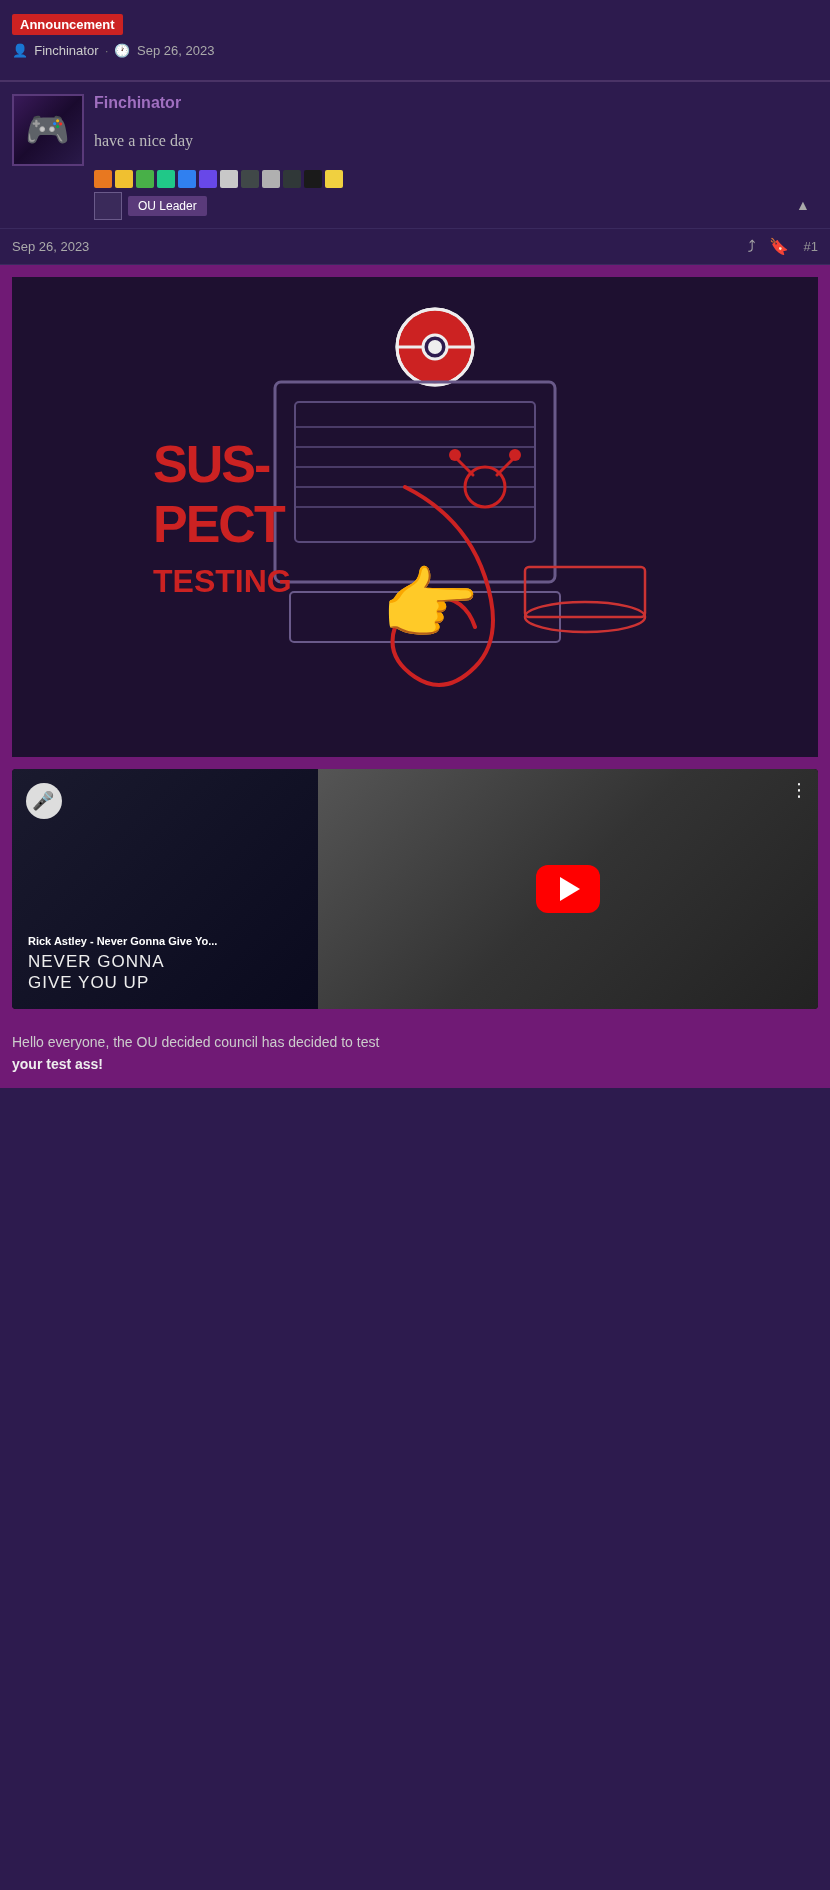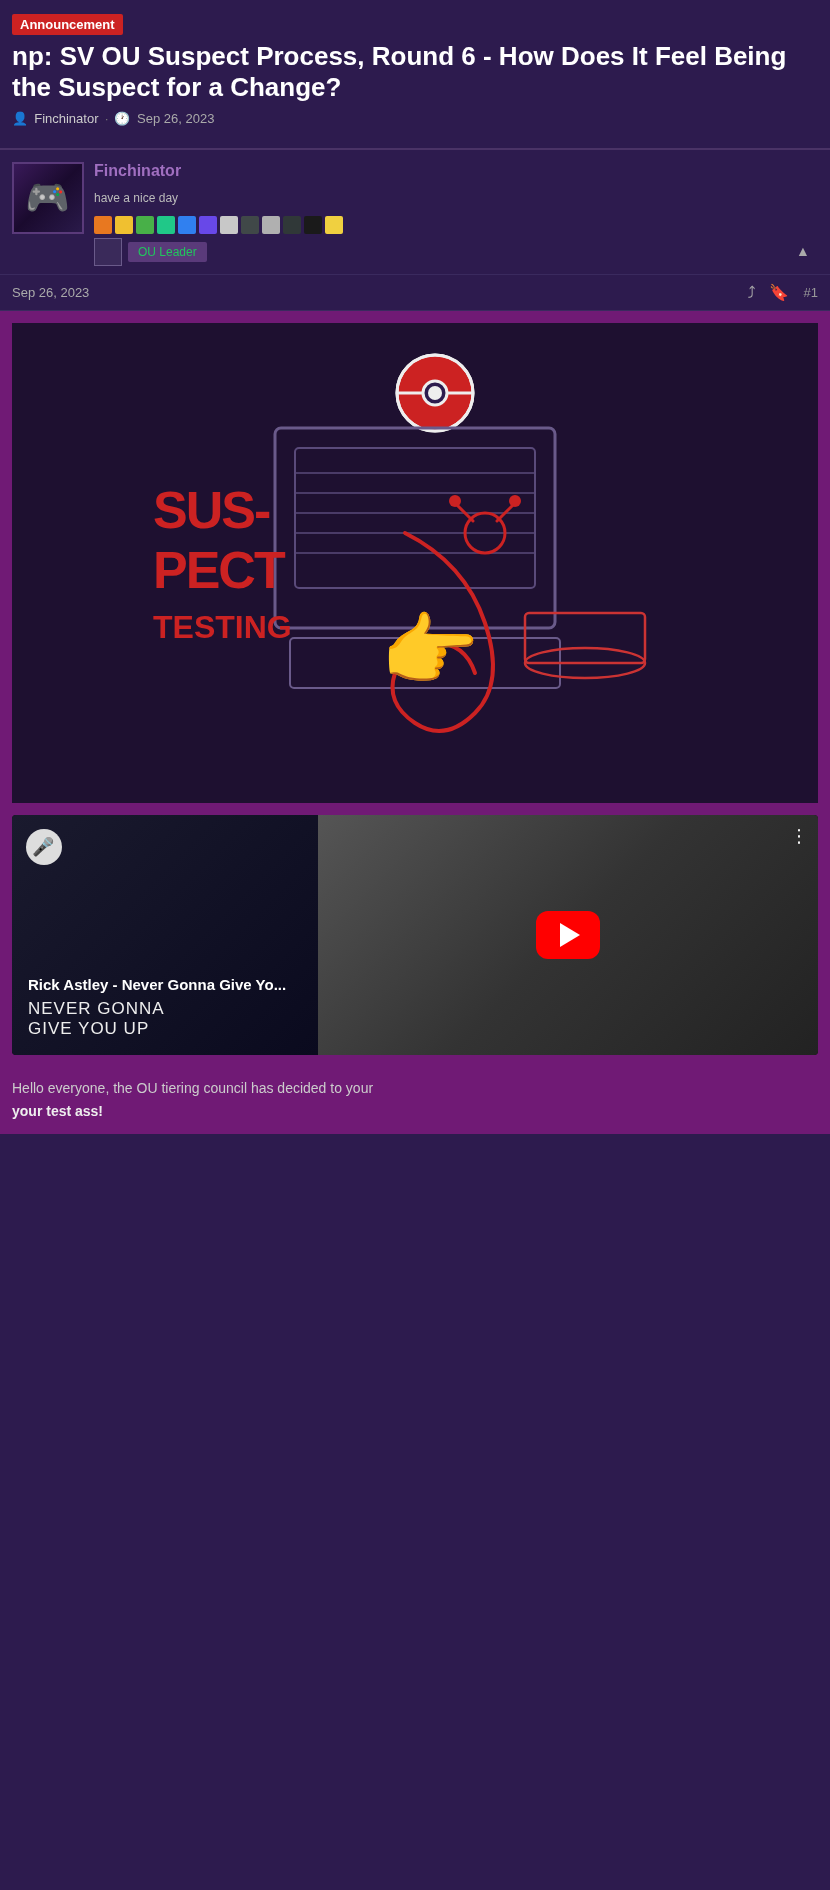--- a/index.html
+++ b/index.html
@@ -127,22 +127,23 @@
 
     .username {
       color: #a06fc0;
       font-size: 16px;
       font-weight: bold;
       text-decoration: none;
     }
 
     .user-tagline {
       color: #bbb;
-      font-size: 12px;
-      margin: 11px 0;
+      font-size: 16px;
+      margin: 20px 0;
+      font-family: Liberation Serif, serif;
     }
 
     .badges-row {
       display: flex;
       gap: 3px;
       flex-wrap: wrap;
       margin: 4px 0;
     }
 
     .badge-icon {
@@ -162,21 +163,21 @@
     .role-avatar {
       width: 28px;
       height: 28px;
       background: #3a2a5a;
       border: 1px solid #6a5a8a;
       overflow: hidden;
     }
 
     .role-label {
       background-color: #5a3a7a;
-      color: #22c55e;
+      color: #ffffff;
       font-size: 12px;
       padding: 3px 10px;
       border-radius: 2px;
     }
 
     .collapse-arrow {
       width: 30px;
       height: 30px;
       display: flex;
       align-items: center;
@@ -271,21 +272,21 @@
       align-items: center;
       justify-content: center;
       font-size: 10px;
       color: #333;
       font-weight: bold;
       overflow: hidden;
     }
 
     .yt-title {
       color: #fff;
-      font-size: 15px;
+      font-size: 11px;
       font-weight: bold;
       margin-bottom: 4px;
       line-height: 1.3;
     }
 
     .yt-subtitle {
       color: #eee;
       font-size: 17px;
       font-weight: normal;
       line-height: 1.2;
@@ -357,21 +358,20 @@
     .b11 { background: #1a1a1a; }
     .b12 { background: #f0d040; }
 
   </style>
 </head>
 <body>
 
 <div class="page-header">
   <div class="title-row">
     <span class="announcement-badge">Announcement</span>
-    <span class="thread-title">np: SV OU Suspect Process, Round 6 - How Does It Feel Being the Suspect for a Change?</span>
   </div>
   <div class="meta-row">
     <span>👤</span>
     <span class="meta-author">Finchinator</span>
     <span class="meta-sep">·</span>
     <span>🕐</span>
     <span>Sep 26, 2023</span>
   </div>
 </div>
 
@@ -472,19 +472,19 @@
           <div>GIVE YOU UP</div>
         </div>
       </div>
       <div class="yt-right">
         <div class="yt-play-btn"></div>
         <div class="yt-more-btn">⋮</div>
       </div>
     </div>
 
     <div class="post-text">
-      <span>Hello everyone, the OU tiering council has decided to your</span>
+      <span>Hello everyone, the OU decided council has decided to test</span>
       <br>
       <strong>your test ass!</strong>
     </div>
 
   </div>
 </div>
 
 </body></html>

